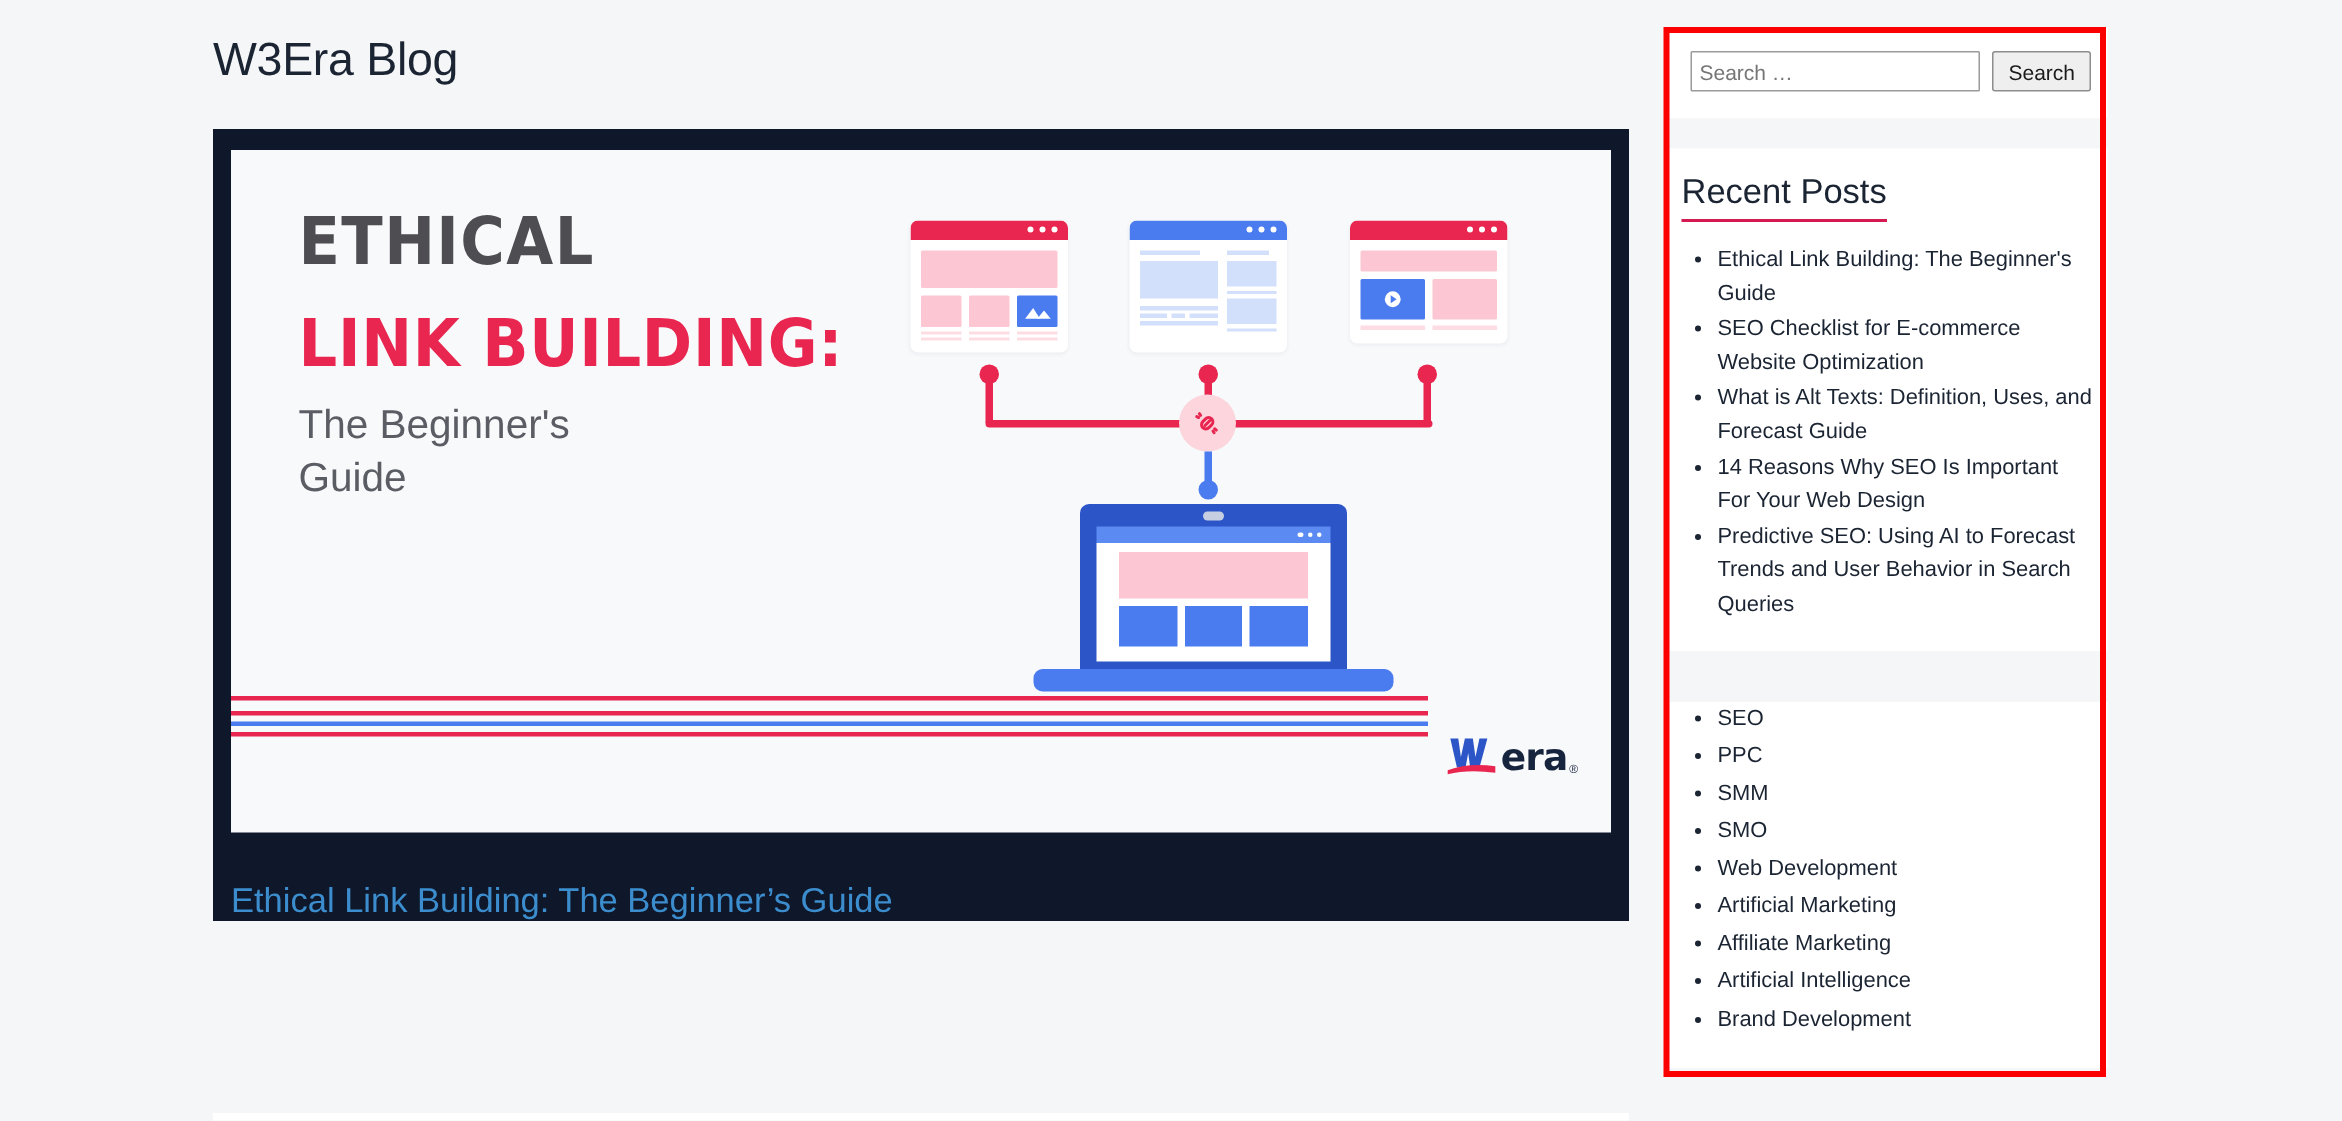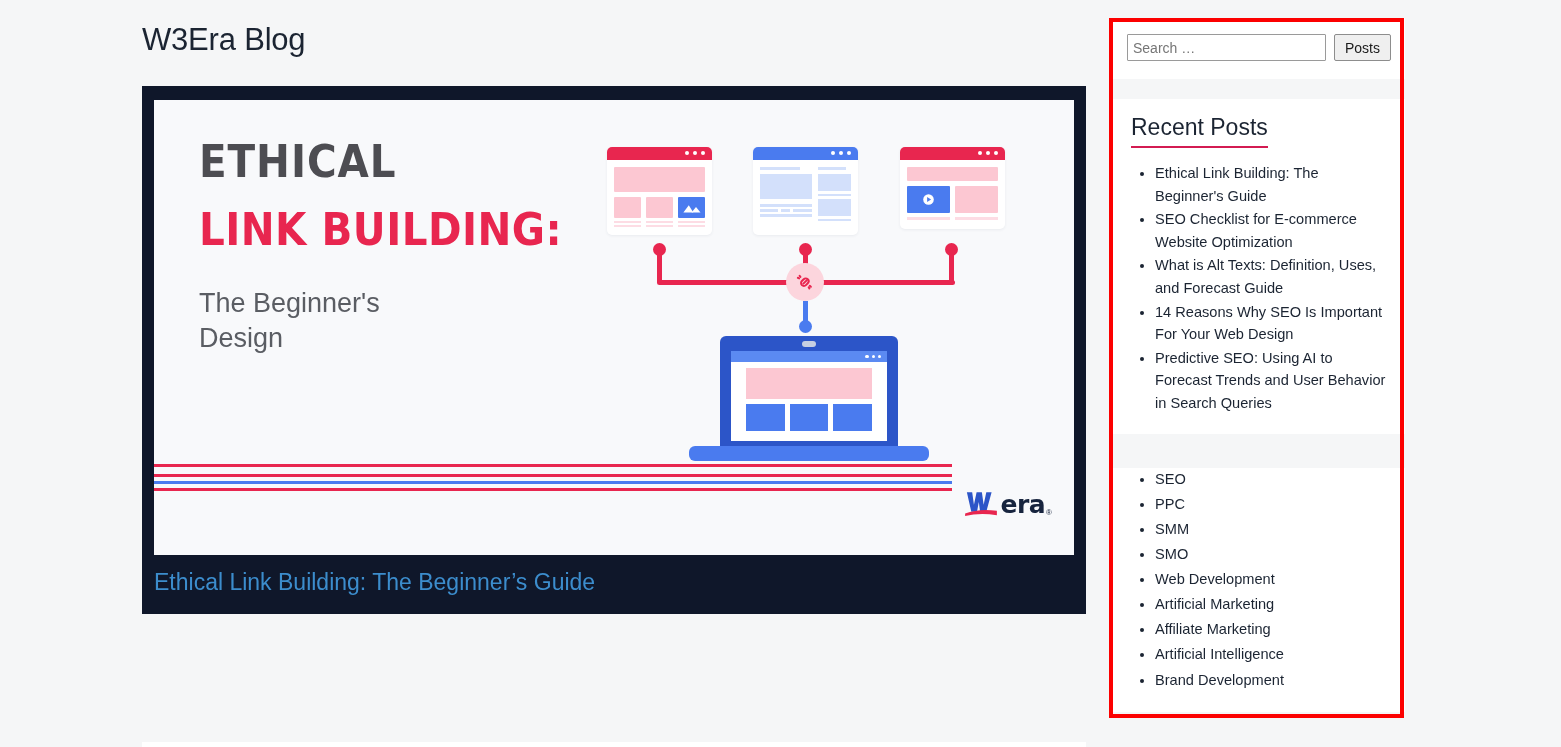--- a/index.html
+++ b/index.html
@@ -41,21 +41,21 @@
     font-weight:bold; font-size:44px; letter-spacing:1px;
     color:#4d4d52; line-height:1; transform:scaleX(0.92); transform-origin:left center;
   }
   .hl-2 {
     font-family:"DejaVu Sans", sans-serif;
     font-weight:bold; font-size:44px; letter-spacing:0.5px;
     color:#e8264f; line-height:1; margin-top:24px;
     transform:scaleX(0.92); transform-origin:left center;
   }
   .hl-3 {
-    font-size:27px; color:#5a5d63; line-height:1.28; margin-top:34px; font-weight:400;
+    font-size:27px; color:#5a5d63; line-height:1.28; margin-top:14px; font-weight:400;
   }
 
   
   .bw { position:absolute; background:#ffffff; border-radius:5px; overflow:hidden;
         box-shadow:0 1px 3px rgba(40,50,90,0.07); }
   .bw-bar { height:13px; position:relative; }
   .bw-bar .dots { position:absolute; right:7px; top:4px; display:flex; gap:4px; }
   .bw-bar .dots i { width:4px; height:4px; border-radius:50%; background:#fff; display:block; }
   .bw-body { padding:7px; }
 
@@ -92,39 +92,39 @@
   .rule-b { background:#4a7bef; }
 
   
   .logo { position:absolute; right:18px; bottom:6px; display:flex; align-items:flex-end; }
   .logo-text { font-family:"DejaVu Sans", sans-serif; font-weight:bold; font-size:25px;
                color:#17243e; letter-spacing:-0.5px; line-height:1; }
   .logo-reg { font-size:8px; color:#17243e; margin-left:1px; vertical-align:top; }
 
   
   .post-link {
-    position:absolute; left:12px; top:483px; width:908px;
+    position:absolute; left:12px; top:501px; width:908px;
     font-size:23px; color:#3c8dcd; text-decoration:none; font-weight:400;
   }
 
   
   .latest {
     position:absolute; left:0; top:660px;
   }
   .latest h2 {
     margin:0; font-size:25px; font-weight:bold; color:#1b2432;
     display:inline-block; padding-bottom:11px;
     border-bottom:2px solid #d31b52;
   }
   .bottom-card {
     position:absolute; left:0; top:742px; width:944px; height:40px; background:#fff;
   }
 
   
-  .widget { background:#ffffff; padding:0 18px; }
+  .widget { background:#ffffff; padding:0 8px; }
   .w-search { padding:16px 14px 18px 14px; }
   .w-gap { height:20px; background:#f5f6f7; }
 
   .search-row { display:flex; align-items:flex-start; gap:8px; }
   .search-input {
     flex:1; height:27px; border:1px solid #9a9a9a; background:#fff;
     font-family:"Liberation Sans", sans-serif; font-size:14px; color:#333;
     padding:0 5px; outline:none; border-radius:1px;
   }
   .search-input::placeholder { color:#767676; }
@@ -161,21 +161,21 @@
     <h1 class="page-title">W3Era Blog</h1>
 
     <div class="feature-card">
 
       <div class="feature-img">
 
         <div class="hl">
           <div class="hl-1">ETHICAL</div>
           <div class="hl-2">LINK BUILDING:</div>
           <div class="hl-3">The Beginner's</div>
-          <div class="hl-3" style="margin-top:0">Design</div>
+          <div class="hl-3" style="margin-top:0">Guide</div>
         </div>
 
         <div class="bw" style="left:453px; top:47px; width:105px; height:88px;">
           <div class="bw-bar" style="background:#e8264f;">
             <span class="dots">
                 <i></i>
                 <i></i>
                 <i></i>
               </span>
           </div>
@@ -336,21 +336,21 @@
     </div>
 
     <div class="bottom-card"></div>
   </div>
 
   <div class="side-col">
 
     <div class="widget w-search">
       <div class="search-row">
         <input class="search-input" type="text" placeholder="Search …" style="">
-        <button class="search-btn">Posts</button>
+        <button class="search-btn">Search</button>
       </div>
     </div>
 
     <div class="w-gap"></div>
 
     <div class="widget">
       <h3 class="w-title">Recent Posts</h3>
       <ul class="w-list">
         <li><span>Ethical Link Building: The Beginner's Guide</span></li>
         <li><span>SEO Checklist for E-commerce Website Optimization</span></li>

